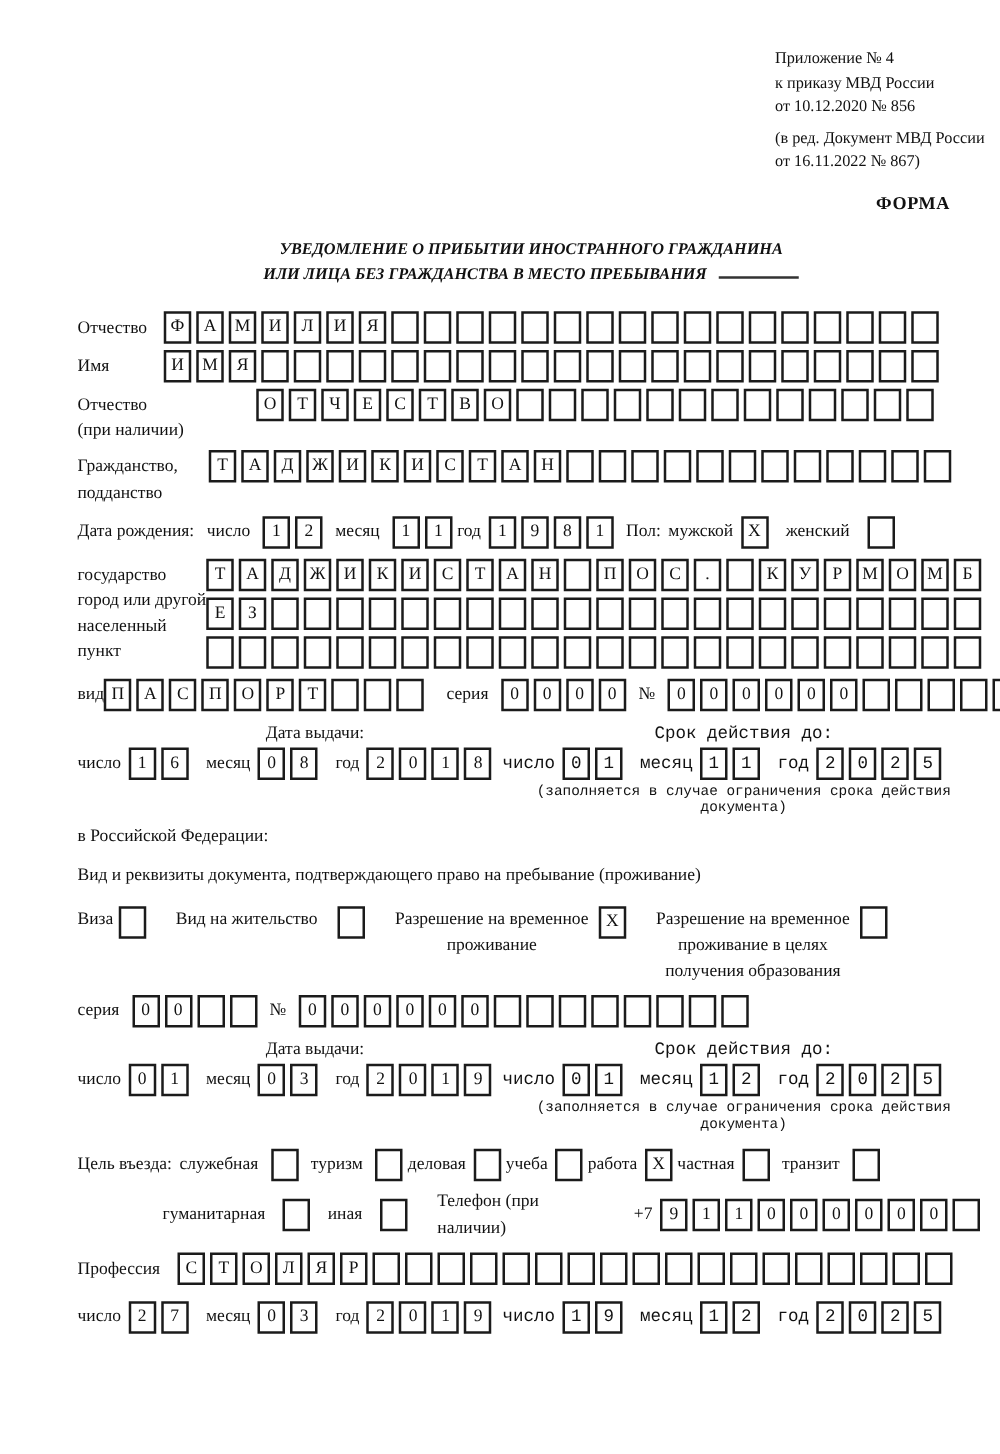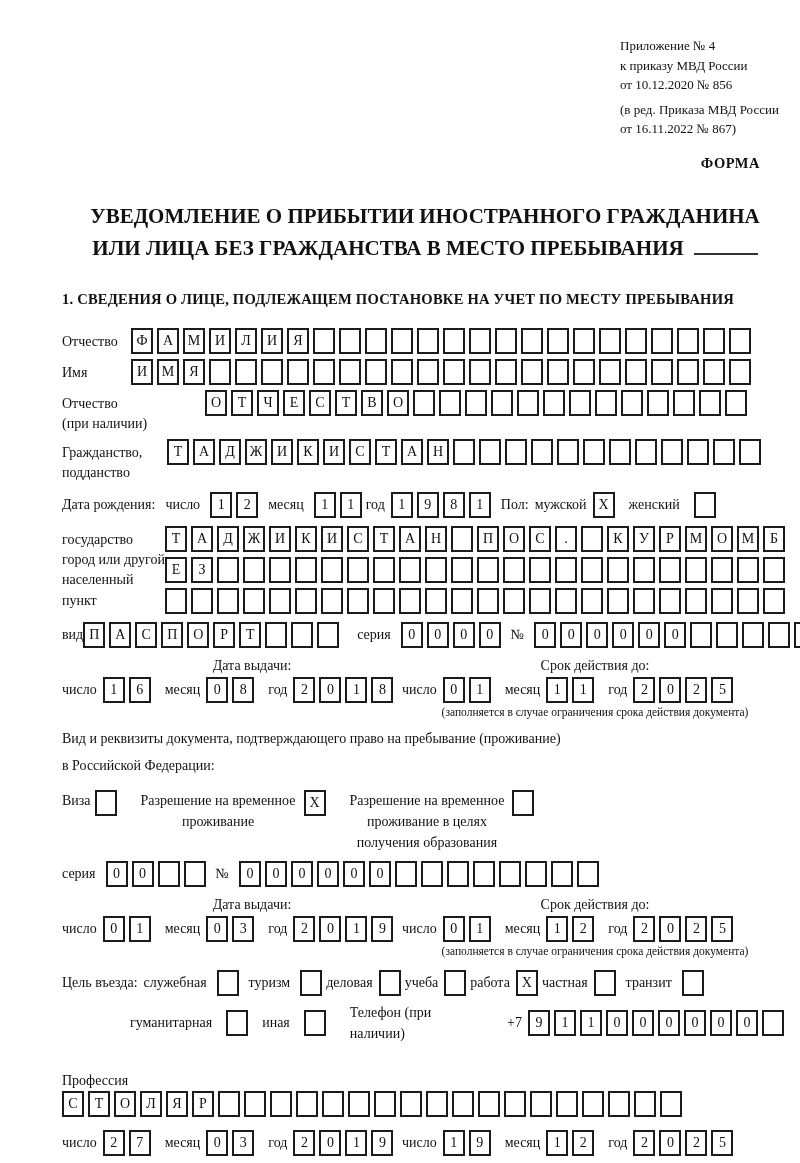--- a/index.html
+++ b/index.html
@@ -3,33 +3,33 @@
 <meta charset="utf-8">
 <style>
   html,body{margin:0;padding:0;background:#ffffff;}
   body{width:800px;height:1163px;font-family:"Liberation Serif","DejaVu Serif",serif;color:#111;}
   .page{padding:36px 12px 0 62px;box-sizing:border-box;width:800px;}
   
   .hdr{margin-left:558px;font-size:13px;line-height:1.5;}
   .hdr .sub{margin-top:5px;}
   .forma{font-weight:bold;text-align:right;padding-right:28px;margin-top:16px;font-size:14.5px;letter-spacing:.5px;}
   
-  .title{font-weight:bold;text-align:center;font-size:21px;line-height:1.55;margin-top:28px;}
+  .title{font-weight:bold;text-align:center;font-size:13px;line-height:1.55;margin-top:17px;font-style:italic;}
   .blank-line{display:inline-block;width:64px;border-bottom:2px solid #333;height:12px;margin-left:10px;}
   .sect{font-weight:bold;font-size:14.6px;margin-top:26px;letter-spacing:.2px;}
   
   .row{display:flex;align-items:flex-start;margin-top:5px;}
   .lbl{font-size:14px;line-height:1.45;padding-top:4px;flex:none;}
   .w69{width:69px;} .w80{width:80px;} .w105{width:105px;} .w143{width:143px;} .w103{width:103px;}
   .boxes{display:flex;flex:none;}
   .box{box-sizing:border-box;width:22px;height:26px;border:2px solid #1b1b1b;margin-right:4px;display:flex;align-items:center;justify-content:center;font-size:14px;flex:none;background:#fff;}
   
   .dates{display:flex;margin-top:10px;}
   .dcol-l{width:340px;flex:none;}
-  .dcol-r{flex:1;}
+  .dcol-r{flex:1;font-family:Liberation Mono, monospace;}
   .dhead{text-align:center;font-size:14px;}
   .dhead.shift{padding-left:40px;}
   .date-line{display:flex;align-items:center;margin-top:3px;}
   .dl{font-size:14px;margin:0 6px 0 10px;}
   .dl.first{margin-left:0;}
   .note{font-size:11.5px;text-align:center;margin-top:3px;}
   
   .txt{font-size:14px;line-height:1.5;}
   .mt10{margin-top:10px;} .mt14{margin-top:14px;}
   .inline-row{display:flex;align-items:center;margin-top:8px;}
@@ -44,31 +44,30 @@
 </style>
 </head>
 <body>
 
 <div class="page">
 
   <div class="hdr">
     <div>Приложение № 4</div>
     <div>к приказу МВД России</div>
     <div>от 10.12.2020 № 856</div>
-    <div class="sub">(в ред. Приказа МВД России</div>
+    <div class="sub">(в ред. Документ МВД России</div>
     <div>от 16.11.2022 № 867)</div>
   </div>
   <div class="forma">ФОРМА</div>
 
   <div class="title">
     <div>УВЕДОМЛЕНИЕ О ПРИБЫТИИ ИНОСТРАННОГО ГРАЖДАНИНА</div>
     <div><span>ИЛИ ЛИЦА БЕЗ ГРАЖДАНСТВА В МЕСТО ПРЕБЫВАНИЯ</span><span class="blank-line"></span></div>
   </div>
 
-  <div class="sect">1. СВЕДЕНИЯ О ЛИЦЕ, ПОДЛЕЖАЩЕМ ПОСТАНОВКЕ НА УЧЕТ ПО МЕСТУ ПРЕБЫВАНИЯ</div>
 
   <div class="row" style="margin-top:20px;">
     <div class="lbl w69">Отчество</div>
     <div class="boxes">
         <div class="box">Ф</div>
         <div class="box">А</div>
         <div class="box">М</div>
         <div class="box">И</div>
         <div class="box">Л</div>
         <div class="box">И</div>
@@ -382,27 +381,33 @@
             <div class="box">2</div>
             <div class="box">0</div>
             <div class="box">2</div>
             <div class="box">5</div>
           </span>
       </div>
       <div class="note">(заполняется в случае ограничения срока действия документа)</div>
     </div>
   </div>
 
+  <div class="txt" style="margin-top:6px;">в Российской Федерации:</div>
   <div class="txt mt10">Вид и реквизиты документа, подтверждающего право на пребывание (проживание)</div>
-  <div class="txt" style="margin-top:6px;">в Российской Федерации:</div>
 
   <div class="perm-row">
     <div class="perm">
       <div class="ptxt">Виза</div>
       <div class="boxes" style="margin-left:4px;">
+          <div class="box"></div>
+        </div>
+    </div>
+    <div class="perm gap20">
+      <div class="ptxt">Вид на жительство</div>
+      <div class="boxes" style="margin-left:16px;">
           <div class="box"></div>
         </div>
     </div>
     <div class="perm gap20">
       <div class="ptxt">
         <div>Разрешение на временное</div>
         <div>проживание</div>
       </div>
       <div class="boxes">
           <div class="box">X</div>
@@ -545,21 +550,21 @@
         <div class="box">0</div>
         <div class="box">0</div>
         <div class="box">0</div>
         <div class="box">0</div>
         <div class="box">0</div>
         <div class="box">0</div>
         <div class="box"></div>
       </span>
   </div>
 
-  <div class="row" style="margin-top:23px;flex-direction:column;">
+  <div class="row" style="margin-top:9px;">
     <div class="lbl w80">Профессия</div>
     <div class="boxes">
         <div class="box">С</div>
         <div class="box">Т</div>
         <div class="box">О</div>
         <div class="box">Л</div>
         <div class="box">Я</div>
         <div class="box">Р</div>
         <div class="box"></div>
         <div class="box"></div>

